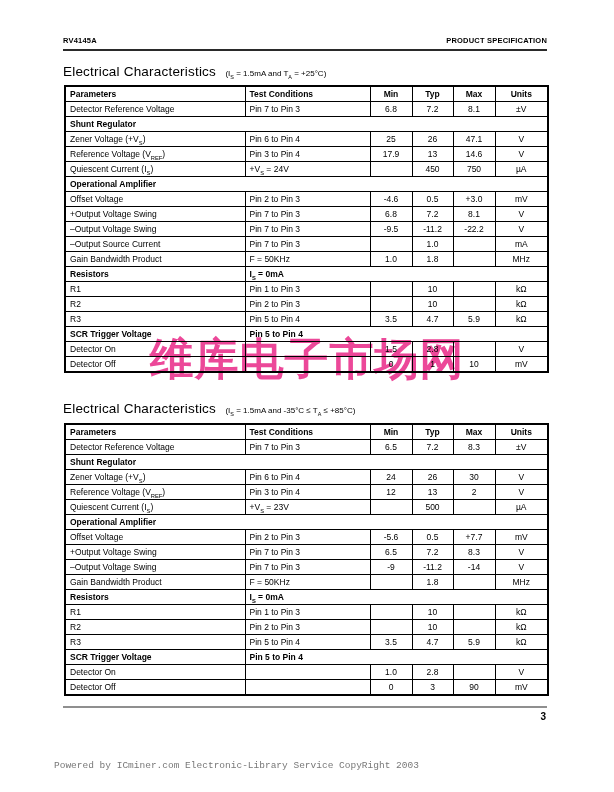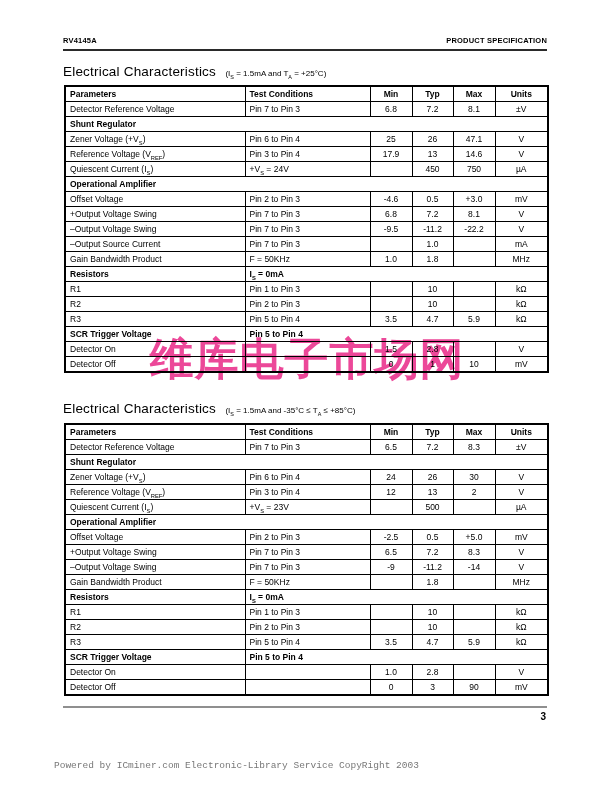--- a/index.html
+++ b/index.html
@@ -275,23 +275,23 @@
         <td class="num">500</td>
         <td class="num"></td>
         <td class="num">µA</td>
       </tr>
       <tr>
         <td class="section" colspan="6">Operational Amplifier</td>
       </tr>
       <tr>
         <td>Offset Voltage</td>
         <td>Pin 2 to Pin 3</td>
-        <td class="num">-2.5</td>
+        <td class="num">-5.6</td>
         <td class="num">0.5</td>
-        <td class="num">+5.0</td>
+        <td class="num">+7.7</td>
         <td class="num">mV</td>
       </tr>
       <tr>
         <td>+Output Voltage Swing</td>
         <td>Pin 7 to Pin 3</td>
         <td class="num">6.5</td>
         <td class="num">7.2</td>
         <td class="num">8.3</td>
         <td class="num">V</td>
       </tr>

